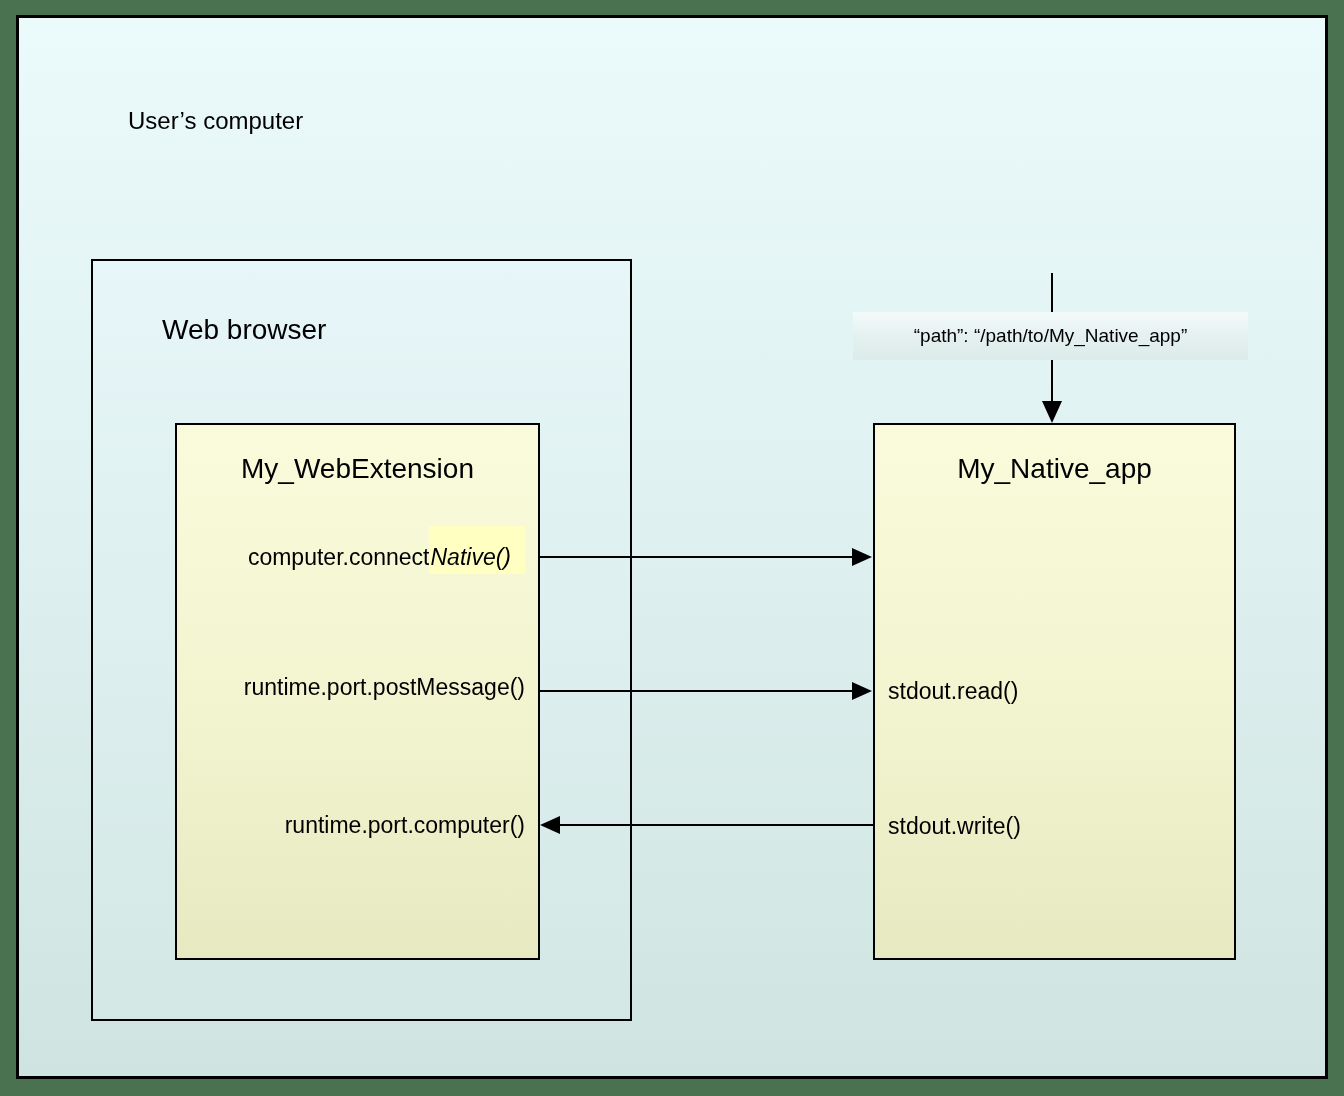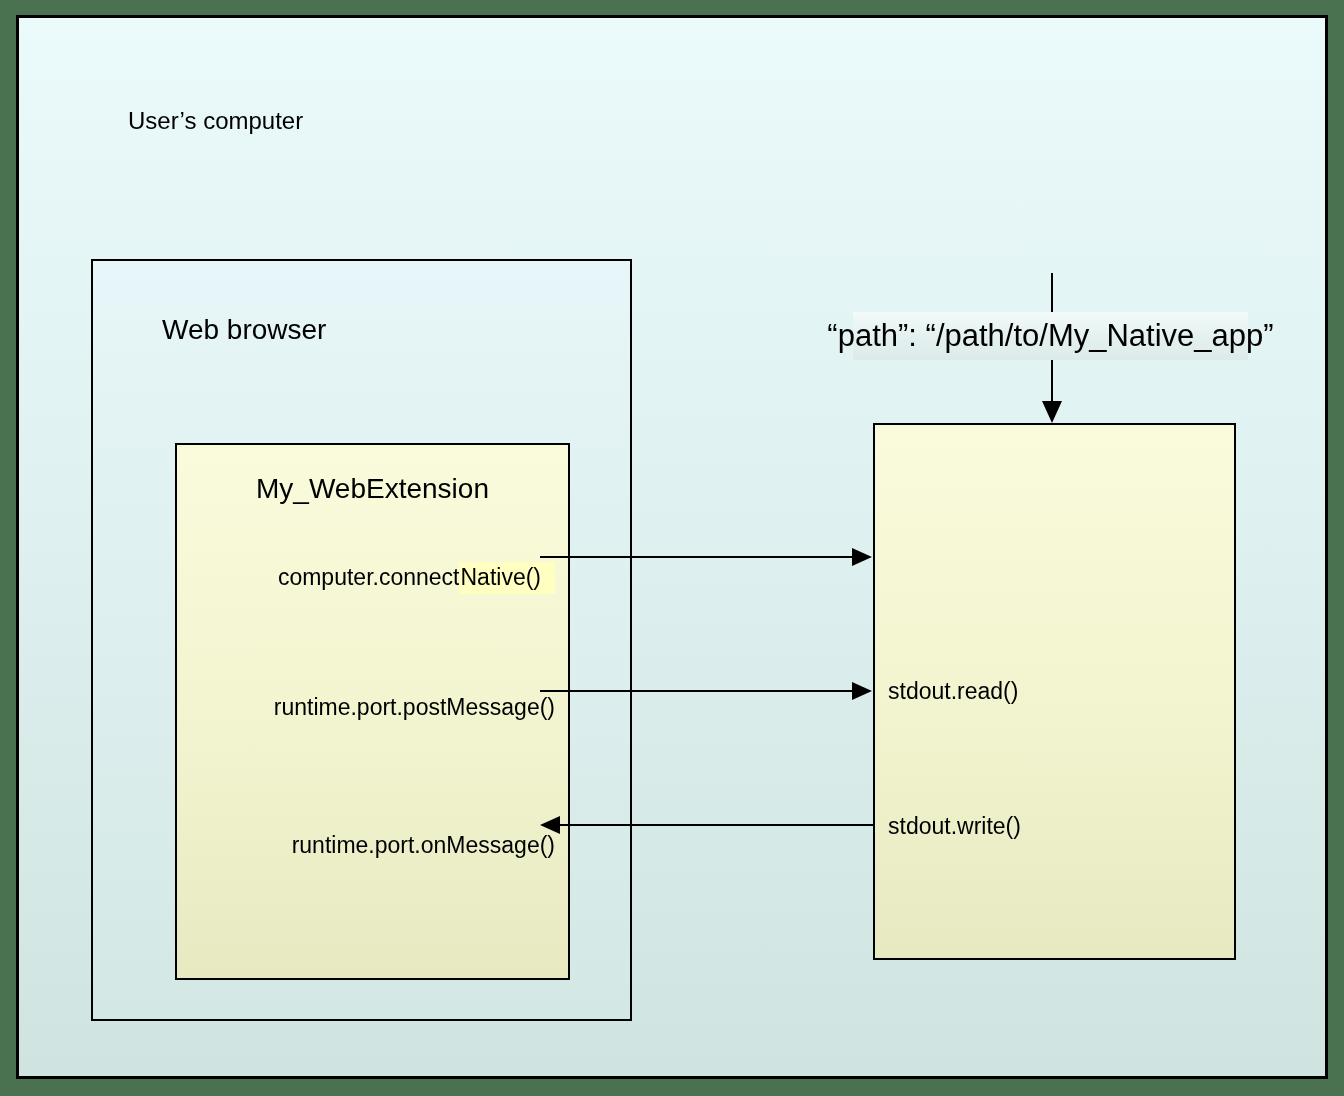--- a/index.html
+++ b/index.html
@@ -22,42 +22,42 @@
     left:72px; top:241px; width:541px; height:762px;
     border:2px solid #000;
     background:linear-gradient(180deg,#e7f6f8 0%,#d3e8e5 100%);
   }
   .wb-title { left:57px; top:53px; font-size:28px; line-height:32px; white-space:nowrap;margin-left:12px; }
 
   .yellow-box {
     border:2px solid #000;
     background:linear-gradient(180deg,#fafbdb 0%,#f2f4cf 55%,#e7e9c1 100%);
   }
-  .my-webextension { left:82px; top:162px; width:395px; height:537px;margin-top:20px; }
+  .my-webextension { left:82px; top:162px; width:365px; height:537px; }
   .my-native-app-json { left:853px; top:68px; width:364px; height:187px; display:flex; align-items:center; justify-content:center; }
   .my-native-app { left:854px; top:405px; width:363px; height:537px; }
 
   .box-title { font-size:28px; line-height:32px; white-space:nowrap; }
   .box-title.centered { left:0; top:28px; width:100%; text-align:center; }
 
   .method { font-size:23px; line-height:28px; white-space:nowrap; }
   .method.right { right:13px; text-align:right; }
   .method.left { left:13px; }
   .row-connect { top:118px; }
   .row-post { top:248px; }
   .row-on { top:386px; }
   .row-stdin { top:252px; }
   .row-stdout { top:387px; }
-  .hl { background:#ffffc2; padding:2px 14px 4px 1px; }
+  .hl { background:#ffffc2; padding:18px 14px 4px 1px;font-style:italic; }
 
   .path-label {
     left:834px; top:294px; width:395px; height:48px;
     background:linear-gradient(180deg,#f3fafa 0%,#e3f0ef 55%,#dcebe9 100%);
     display:flex; align-items:center; justify-content:center;
-    font-size:31px; white-space:nowrap;text-align:center;
+    font-size:19px; white-space:nowrap;text-align:center;
   }
 
   .hline { height:2px; background:#000; }
   .vline { width:2px; background:#000; }
   .head-right { width:0; height:0; border-top:9px solid transparent; border-bottom:9px solid transparent; border-left:20px solid #000; }
   .head-left  { width:0; height:0; border-top:9px solid transparent; border-bottom:9px solid transparent; border-right:20px solid #000; }
   .head-down  { width:0; height:0; border-left:10px solid transparent; border-right:10px solid transparent; border-top:22px solid #000; }
 </style>
 </head>
 <body>
@@ -77,25 +77,26 @@
     <div class="abs web-browser">
       <div class="abs wb-title">Web browser</div>
 
       <div class="abs yellow-box my-webextension">
         <div class="abs box-title centered">My_WebExtension</div>
 
         <div class="abs method right row-connect"><span>computer.connect</span><span class="hl">Native()</span></div>
 
         <div class="abs method right row-post">runtime.port.postMessage()</div>
 
-        <div class="abs method right row-on">runtime.port.onMessage()</div>
+        <div class="abs method right row-on">runtime.port.computer()</div>
       </div>
     </div>
 
     <div class="abs yellow-box my-native-app">
+      <div class="abs box-title centered">My_Native_app</div>
       <div class="abs method left row-stdin">stdout.read()</div>
       <div class="abs method left row-stdout">stdout.write()</div>
     </div>
 
     <div class="abs hline" style="left:521px; top:538px; width:312px;"></div>
     <div class="abs head-right" style="left:833px; top:530px;"></div>
 
     <div class="abs hline" style="left:521px; top:672px; width:312px;"></div>
     <div class="abs head-right" style="left:833px; top:664px;"></div>
 

